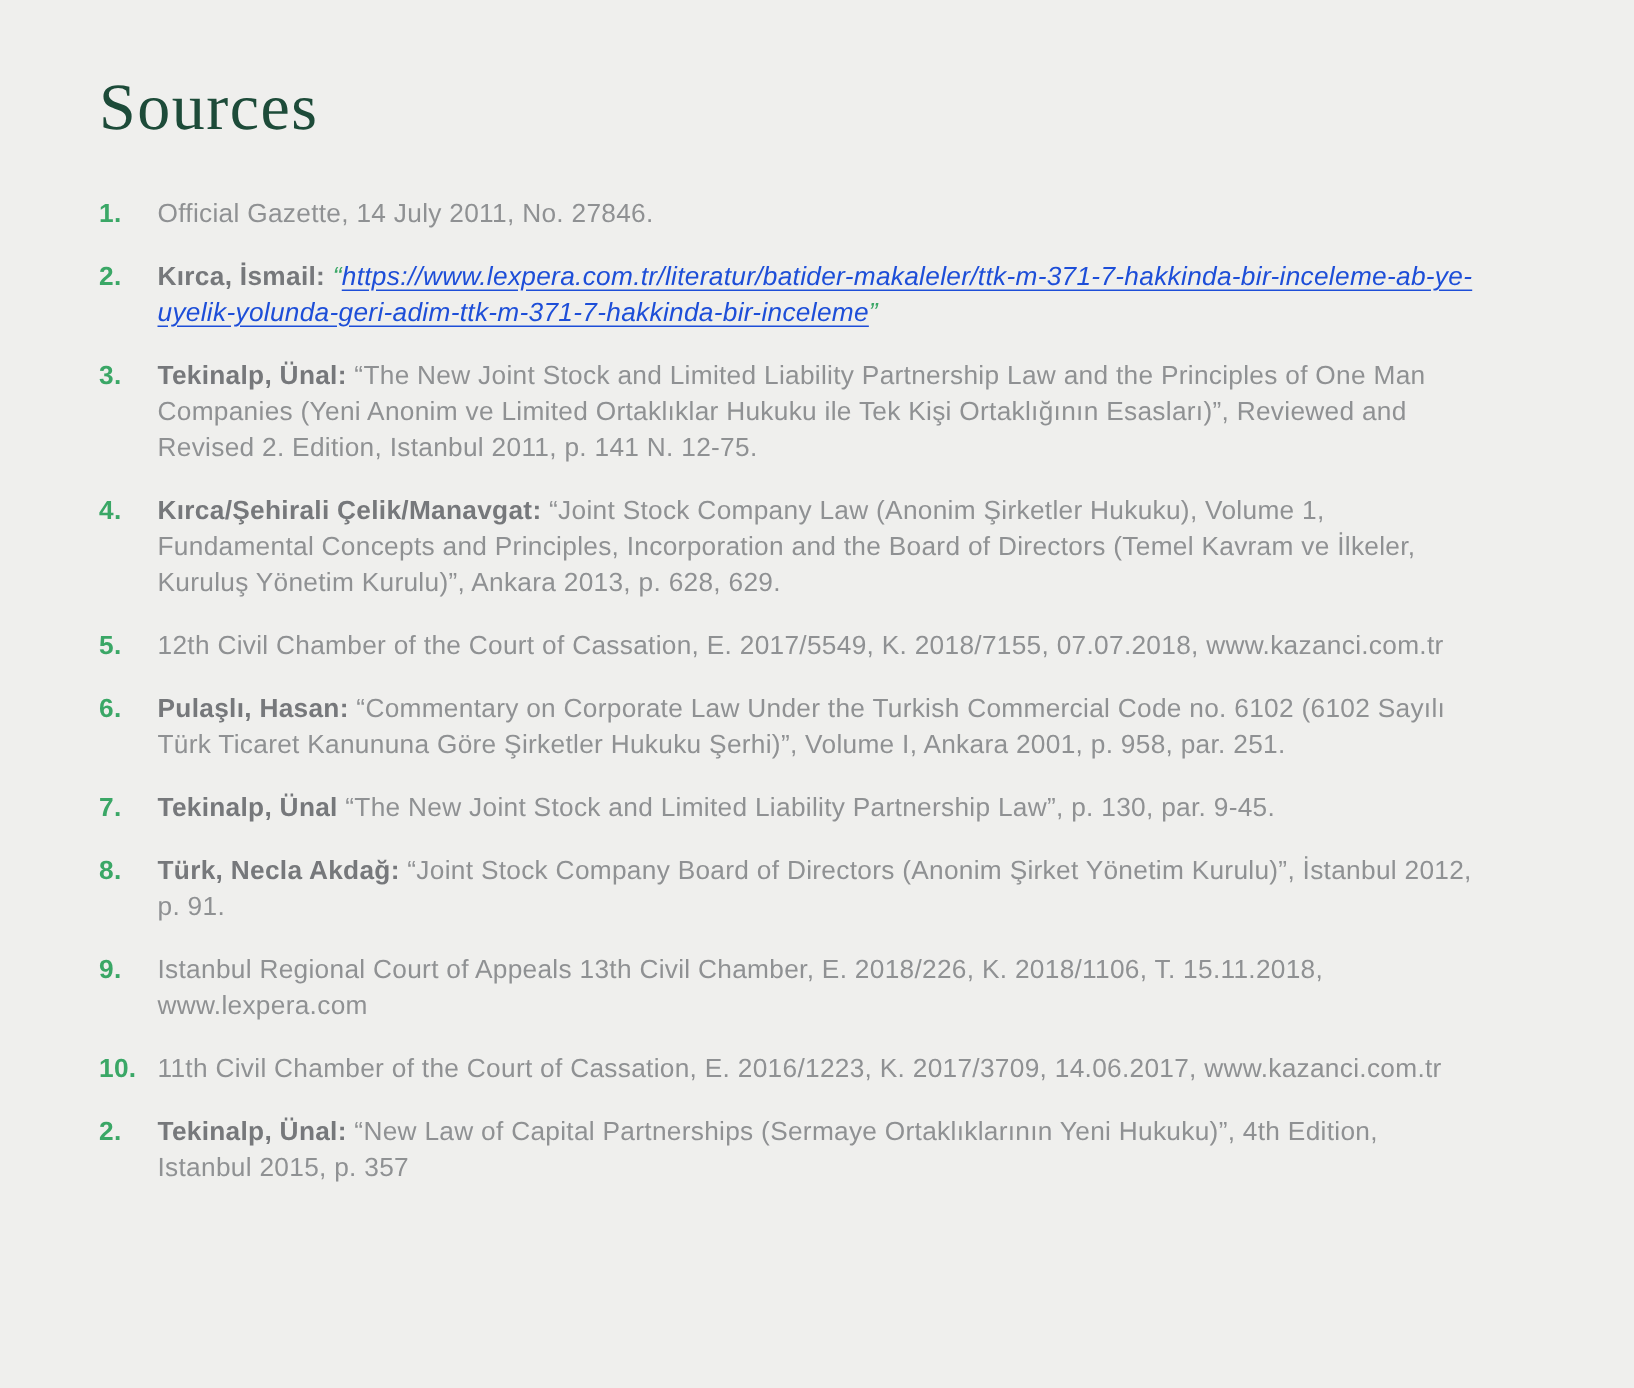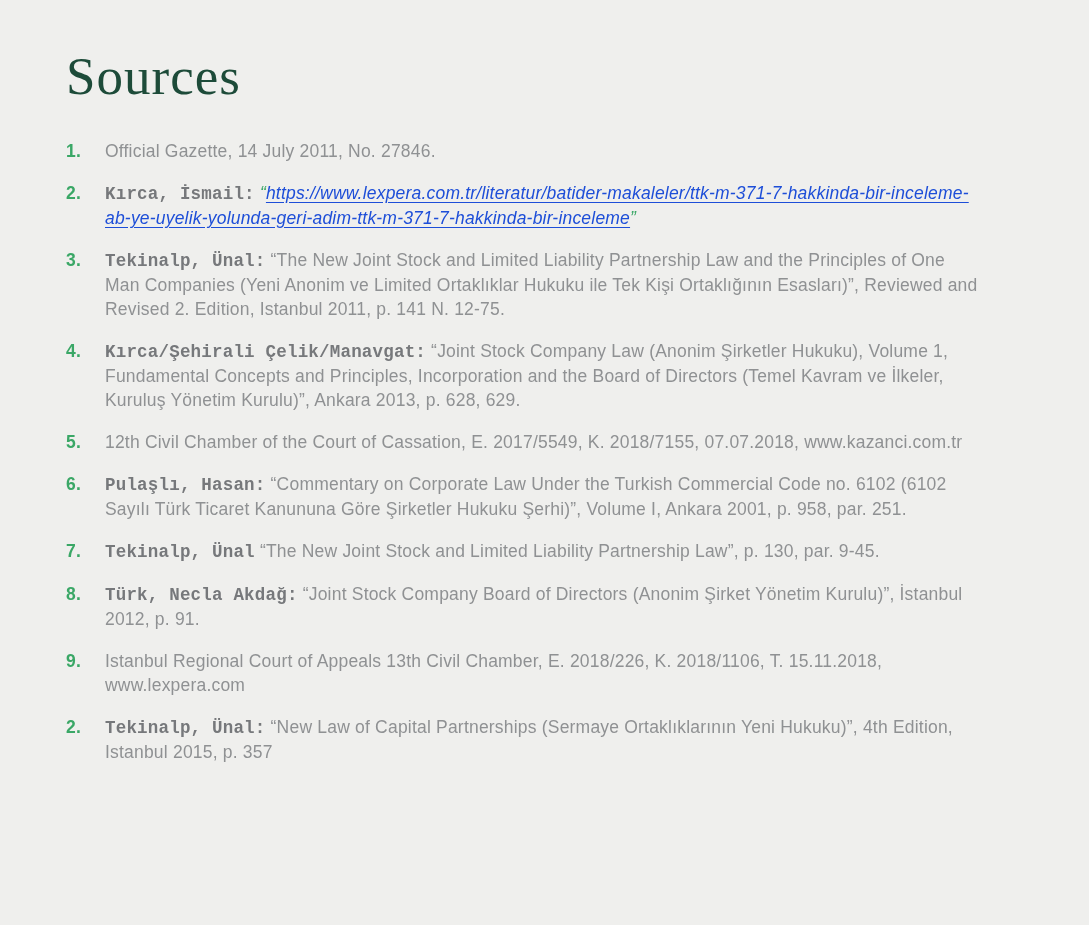--- a/index.html
+++ b/index.html
@@ -15,21 +15,21 @@
   }
   .page {
     box-sizing: border-box;
     width: 1089px;
     height: 925px;
     padding: 50px 105px 0 66px;
   }
   .page-title {
     font-family: "Liberation Serif", "DejaVu Serif", serif;
     font-weight: 500;
-    font-size: 53px;
+    font-size: 44px;
     line-height: 1.0;
     letter-spacing: 1px;
     color: #1d4b39;
     margin: 0 0 36px 0;
   }
   ol.sources {
     list-style: none;
     margin: 0;
     padding: 0;
     max-width: 918px;
@@ -47,21 +47,20 @@
     flex: 0 0 39px;
     font-weight: 700;
     color: #3aa766;
   }
   .entry {
     flex: 1 1 auto;
   }
   .author {
     font-weight: 700;
     color: #76787b;
-    font-family: Liberation Mono, monospace;
   }
   .quote {
     font-style: italic;
     color: #3aa766;
   }
   a.source-link {
     font-style: italic;
     color: #1d4ed8;
     text-decoration: underline;
     text-underline-offset: 3px;
@@ -115,20 +114,24 @@
     <li>
       <span class="num">8.</span>
       <div class="entry"><span class="author">Türk, Necla Akdağ:</span><span> “Joint Stock Company Board of Directors (Anonim Şirket Yönetim Kurulu)”, İstanbul 2012, p. 91.</span></div>
     </li>
 
     <li>
       <span class="num">9.</span>
       <div class="entry"><span>Istanbul Regional Court of Appeals 13th Civil Chamber, E. 2018/226, K. 2018/1106, T. 15.11.2018, www.lexpera.com</span></div>
     </li>
 
+    <li>
+      <span class="num">10.</span>
+      <div class="entry"><span>11th Civil Chamber of the Court of Cassation, E. 2016/1223, K. 2017/3709, 14.06.2017, www.kazanci.com.tr</span></div>
+    </li>
 
     <li>
       <span class="num">2.</span>
       <div class="entry"><span class="author">Tekinalp, Ünal:</span><span> “New Law of Capital Partnerships (Sermaye Ortaklıklarının Yeni Hukuku)”, 4th Edition, Istanbul 2015, p. 357</span></div>
     </li>
 
   </ol>
 </div>
 
 </body></html>

